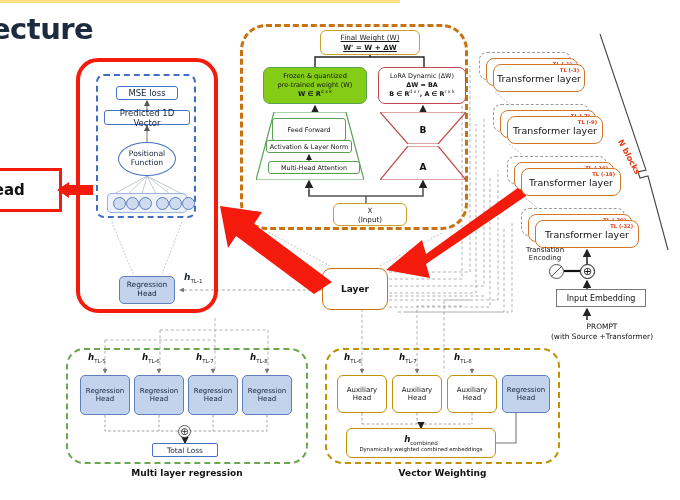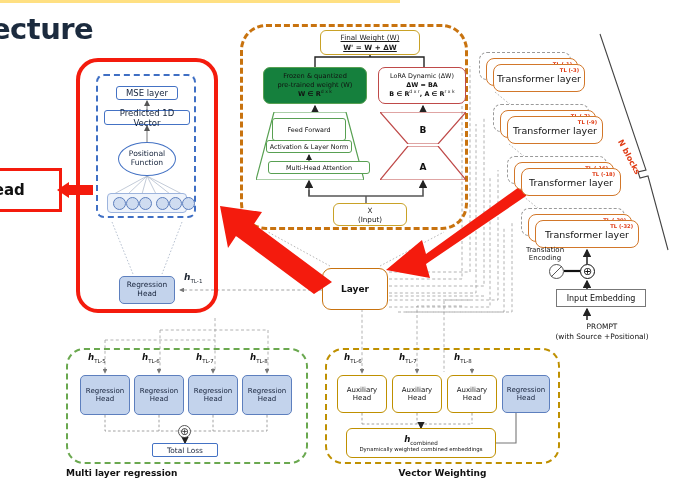--- a/index.html
+++ b/index.html
@@ -46,29 +46,29 @@
   #h-tl1 sub{font-size:5.6px;font-style:normal;font-weight:normal;}
 
   
   #lora-dash{left:240px;top:24px;width:228px;height:206px;border:3px dashed #c8730f;
      border-radius:26px;}
   .ybox{border:1.3px solid #c9a227;border-radius:6px;background:#fff;color:#1a1a1a;}
   #final-weight{left:320px;top:30px;width:100px;height:25px;font-size:7.2px;line-height:1.3;text-decoration:underline;}
   #x-input{left:333px;top:203px;width:74px;height:23px;font-size:7.2px;line-height:1.25;}
 
   #frozen-box{left:263px;top:67px;width:104px;height:37px;border:1.3px solid #58a052;
-     border-radius:7px;background:#15803d;font-size:6.6px;line-height:1.3;color:#111;}
+     border-radius:7px;background:#84cc16;font-size:6.6px;line-height:1.3;color:#111;}
   #lora-weight-box{left:378px;top:67px;width:88px;height:37px;border:1.3px solid #bf4a49;
      border-radius:7px;background:#fff;font-size:6.4px;line-height:1.35;color:#111;}
 
   #green-trap{left:256px;top:112px;width:108px;height:68px;}
   .gbox{border:1.1px solid #58a052;background:#fff;border-radius:3px;font-size:6.4px;color:#111;}
   #feed-fwd{left:272px;top:118px;width:74px;height:23px;}
   #act-ln{left:266px;top:140px;width:86px;height:13px;}
-  #mha{left:268px;top:161px;width:102px;height:13px;}
+  #mha{left:268px;top:161px;width:92px;height:13px;}
 
   #trap-B{left:380px;top:112px;width:86px;height:32px;}
   #trap-A{left:380px;top:146px;width:86px;height:34px;}
   .trap-lbl{font-size:9px;font-weight:bold;color:#111;}
 
   
   #lora-hub{left:322px;top:268px;width:66px;height:42px;border:1.7px solid #c8730f;
      border-radius:9px;background:#fff;font-size:9px;font-weight:bold;color:#111;}
   #red-arrow-ne{left:214px;top:206px;width:118px;height:90px;}
   #red-arrow-nw{left:386px;top:178px;width:140px;height:100px;}
@@ -112,21 +112,21 @@
   #rh1{left:80px;top:375px;} #rh2{left:134px;top:375px;}
   #rh3{left:188px;top:375px;} #rh4{left:242px;top:375px;}
   .hlab{font-size:8.6px;font-style:italic;font-weight:bold;color:#111;}
   .hlab sub{font-size:5.4px;font-style:normal;font-weight:normal;}
   #hl1{left:88px;top:352px;} #hl2{left:142px;top:352px;}
   #hl3{left:196px;top:352px;} #hl4{left:250px;top:352px;}
   #tl-plus{left:178px;top:425px;width:13px;height:13px;border:1.2px solid #555;
      border-radius:50%;font-size:10px;line-height:11px;color:#333;}
   #total-loss{left:152px;top:443px;width:66px;height:14px;border:1.2px solid #4472c4;
      background:#fff;font-size:7.4px;color:#16223a;border-radius:2px;}
-  #mlr-caption{left:66px;top:468px;width:242px;font-size:9px;
+  #mlr-caption{left:66px;top:468px;width:242px;text-align:center;font-size:9px;
      font-weight:bold;color:#111;}
 
   
   #dw-dash{left:325px;top:348px;width:235px;height:116px;border:2.5px dashed #bf9000;
      border-radius:18px;}
   .ax{border:1.3px solid #bf9000;background:#fff;border-radius:6px;font-size:7px;
       line-height:1.15;color:#111;width:50px;height:38px;}
   #ax1{left:337px;top:375px;} #ax2{left:392px;top:375px;} #ax3{left:447px;top:375px;}
   #dw-rh{left:502px;top:375px;width:48px;height:38px;border:1.3px solid #5d7fbe;
      background:#c3d3ec;border-radius:5px;font-size:7px;line-height:1.15;color:#16223a;}
@@ -263,21 +263,21 @@
 <div id="page-title" class="abs">hitecture</div>
 
 <div id="red-callout" class="abs">on Head</div>
 <svg id="red-arrow-left" class="abs" viewBox="0 0 36 16">
     <path d="M36 3 L36 13 L12 13 L12 16 L0 8 L12 0 L12 3 Z" fill="#f41b0d"></path>
   </svg>
 
 <div id="red-frame" class="abs"></div>
 <div id="blue-dash" class="abs"></div>
 
-<div id="mse-loss" class="abs ctr bbox">MSE layer</div>
+<div id="mse-loss" class="abs ctr bbox">MSE loss</div>
 <div id="pred-vec" class="abs ctr bbox">Predicted 1D Vector</div>
 <div id="act-fn" class="abs ctr bbox">
   <span>
     <span>Positional</span><br>
     <span>Function</span>
   </span>
 </div>
 <div id="neuron-row" class="abs">
   <span class="neuron"></span>
   <span class="neuron"></span>
@@ -393,21 +393,21 @@
 
 <div id="pos-enc-label" class="abs">
   <span>Translation</span><br>
   <span>Encoding</span>
 </div>
 <div id="pos-circle" class="abs"></div>
 <div id="plus-circle" class="abs ctr">⊕</div>
 <div id="input-emb" class="abs ctr">Input Embedding</div>
 <div id="prompt-txt" class="abs">
   <span>PROMPT</span><br>
-  <span>(with Source +Positional)</span>
+  <span>(with Source +Transformer)</span>
 </div>
 
 <div id="mlr-dash" class="abs"></div>
 <div id="hl1" class="abs hlab">
   <span>h</span><sub>TL-5</sub></div>
 <div id="hl2" class="abs hlab">
   <span>h</span><sub>TL-6</sub></div>
 <div id="hl3" class="abs hlab">
   <span>h</span><sub>TL-7</sub></div>
 <div id="hl4" class="abs hlab">

